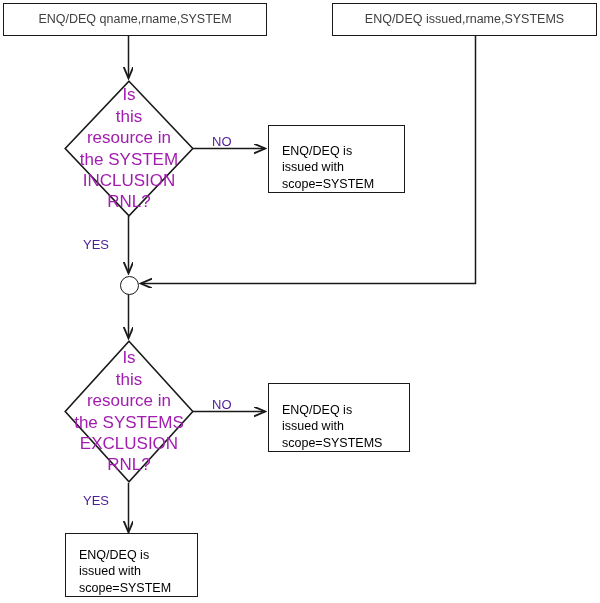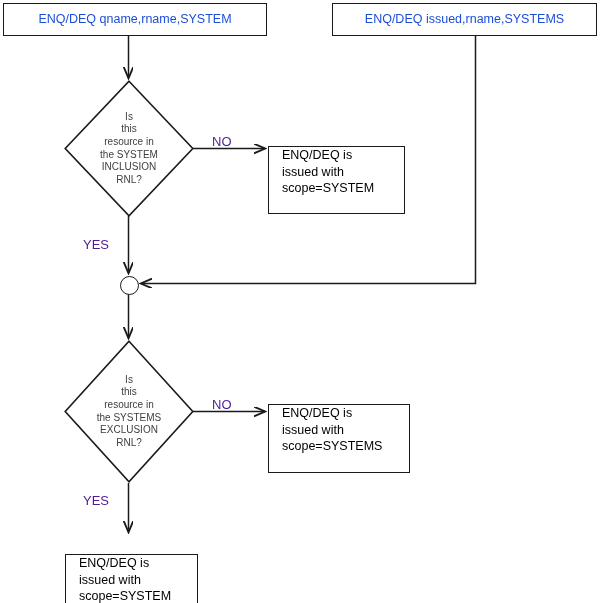--- a/index.html
+++ b/index.html
@@ -32,32 +32,31 @@
   }
   .proc-box {
     border: 1.5px solid #1a1a1a;
     background: #ffffff;
     display: flex;
     align-items: center;
     justify-content: center;
   }
   .proc-box .txt {
     font-size: 12.5px;
-    color: #1d4ed8;
+    color: #404040;
     line-height: 1.15;
     text-align: center;
     white-space: nowrap;
   }
   .result-box {
     border: 1.5px solid #1a1a1a;
     background: #ffffff;
     display: flex;
-    align-items: flex-start;
+    align-items: flex-end;
     justify-content: flex-start;
-    margin-top: 21px;
   }
   .result-box .txt {
     font-size: 12.5px;
     color: #000000;
     line-height: 1.32;
     text-align: left;
     padding-left: 13px;
     white-space: pre-line;
   }
   .diamond-wrap {
@@ -71,22 +70,22 @@
   }
   .diamond-label {
     position: absolute;
     left: 0;
     top: 0;
     width: 100%;
     height: 100%;
     display: flex;
     align-items: center;
     justify-content: center;
-    font-size: 10px;
-    color: #404040;
+    font-size: 17px;
+    color: #a21caf;
     line-height: 1.26;
     text-align: center;
     white-space: pre-line;
   }
   .edge-label {
     position: absolute;
     font-size: 13px;
     color: #4c1d95;
     white-space: nowrap;
   }

